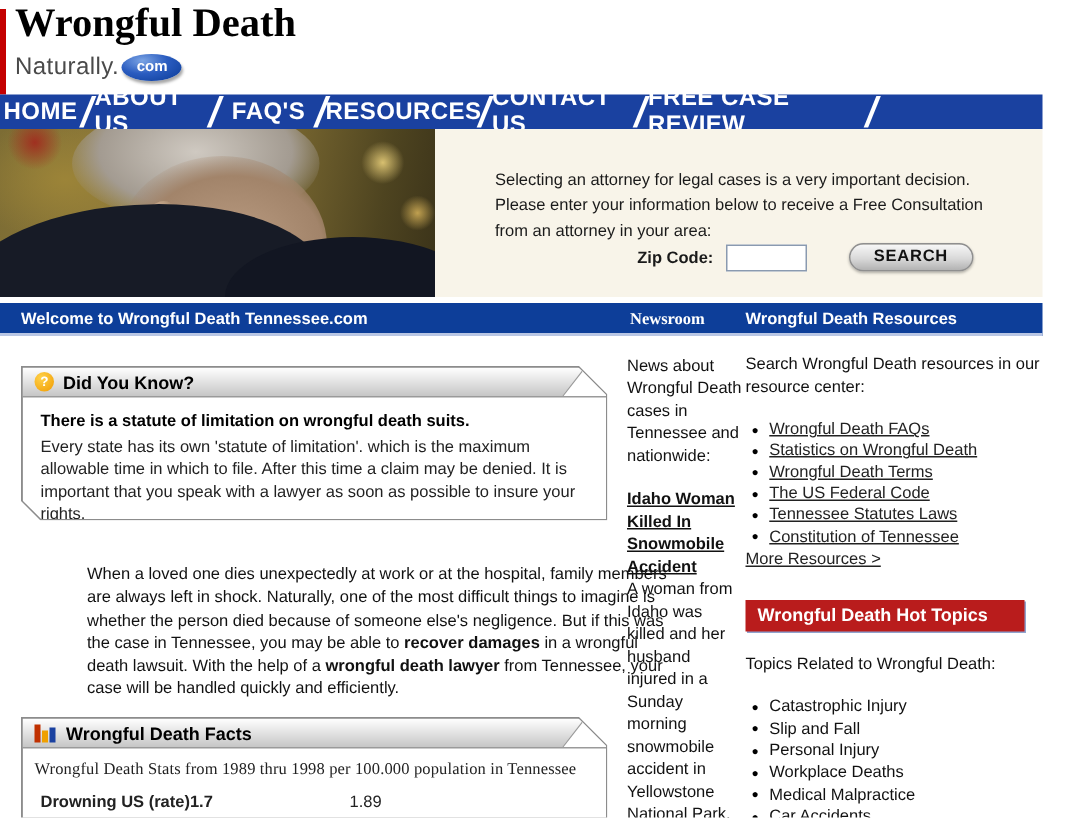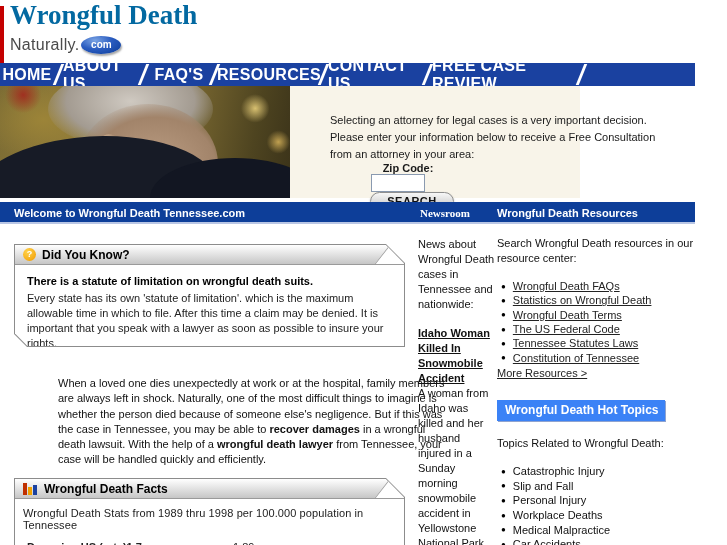--- a/index.html
+++ b/index.html
@@ -3,55 +3,55 @@
 <meta charset="utf-8">
 <style>
   * { margin:0; padding:0; box-sizing:border-box; }
   html,body { width:727px; height:545px; }
   body {
     position:relative; overflow:hidden; background:#fff;
     font-family:"Liberation Sans", sans-serif; color:#111;
   }
   
   #red-strip { position:absolute; left:0; top:6px; width:4px; height:57px; background:#c40000; }
-  #page-title { position:absolute; left:10px; top:0px; font-family:"Liberation Serif", serif; font-weight:bold; font-size:27px; color:#0369a1; }
+  #page-title { position:absolute; left:10px; top:0px; font-family:"Liberation Serif", serif; font-weight:bold; font-size:27px; color:#000000; }
   #brand-line { position:absolute; left:10px; top:36px; display:flex; align-items:center; }
   #brand-text { font-size:16px; color:#4a4a4a; letter-spacing:.3px; }
   #com-badge {
     margin-left:2px; width:40px; height:18px; border-radius:50%;
     background: radial-gradient(ellipse at 35% 25%, #7ba4e4 0%, #2a5cc0 45%, #0a3a95 100%);
     color:#fff; font-size:10px; font-weight:bold; text-align:center; line-height:18px;
     box-shadow:1px 2px 2px rgba(0,0,0,.35);
   }
   
   #nav { position:absolute; left:0; top:63px; width:695px; height:23px; background:#1a41a0; display:flex; }
   .nav-item { display:flex; align-items:center; justify-content:center; color:#fff; font-size:16px; font-weight:bold; letter-spacing:.3px; cursor:pointer; }
   .nav-sep { position:relative; width:9px; }
   .nav-sep::before { content:""; position:absolute; left:3px; top:1px; bottom:1px; width:3px; background:#fff; transform:skewX(-22deg); }
   #nav-date { flex:1; display:flex; align-items:center; justify-content:center; color:#fff; font-size:11px; font-weight:bold; }
   
-  #hero { position:absolute; left:0; top:86px; width:580px; height:112px; display:flex;justify-content:center; }
+  #hero { position:absolute; left:0; top:86px; width:695px; height:112px; display:flex;justify-content:center; }
   #hero-photo { position:relative; width:290px; overflow:hidden;
     background:
       radial-gradient(circle 26px at 8% 8%, #a03020 0%, rgba(160,48,32,0) 70%),
       radial-gradient(circle 22px at 88% 20%, #d8c070 0%, rgba(216,192,112,0) 65%),
       radial-gradient(circle 18px at 96% 50%, #c0a050 0%, rgba(192,160,80,0) 65%),
       radial-gradient(ellipse 90px 60px at 15% 30%, #9c8438 0%, rgba(156,132,56,0) 70%),
       linear-gradient(100deg, #7c6c34 0%, #97803c 45%, #4e4420 85%, #3a3219 100%);
   }
   .photo-hair { position:absolute; left:48px; top:-16px; width:165px; height:78px; border-radius:50%;
     background:radial-gradient(ellipse at 50% 40%, #cfc9c1 0%, #a39b91 55%, rgba(120,112,104,0) 78%); }
   .photo-face { position:absolute; left:78px; top:18px; width:140px; height:120px; border-radius:50%;
     background:radial-gradient(ellipse at 55% 50%, #bb9d83 0%, #a2846a 55%, rgba(120,96,72,0) 76%); }
   .photo-ear { position:absolute; left:96px; top:48px; width:26px; height:40px; border-radius:50%; background:#c2a488; box-shadow: inset -4px -4px 6px #8f7458; }
   .photo-body { position:absolute; left:-30px; bottom:-58px; width:250px; height:120px; border-radius:45% 55% 0 0; background:#171b26; transform:rotate(-6deg); }
   .photo-shoulder { position:absolute; left:150px; bottom:-40px; width:170px; height:80px; border-radius:50% 50% 0 0; background:#121622; }
   #hero-panel { position:relative; flex:1; background:#f8f4e9; font-size:11px; color:#1a1a1a; }
   #hero-intro { position:absolute; left:40px; top:26px; width:335px; line-height:17px; }
-  #zip-row { position:absolute; left:0; right:0; top:76px; display:flex; align-items:center; justify-content:flex-end; padding-right:46px;flex-direction:column; }
+  #zip-row { position:absolute; left:0; right:0; top:76px; display:flex; align-items:center; justify-content:flex-end; padding-right:46px; }
   #zip-label { font-weight:bold; font-size:11px; margin-right:8px; }
   #zip-input { width:54px; height:18px; border:1px solid #8a9ab0; background:#fff; margin-right:28px; font-size:11px; padding:0 3px; }
   #search-btn {
     border:1px solid #8f8f8f; border-radius:10px; padding:2px 16px 3px;
     background:linear-gradient(#f7f7f7, #d9d9d9 55%, #b3b3b3);
     font-size:11px; font-weight:bold; color:#111; letter-spacing:.5px; cursor:pointer;
     box-shadow:0 1px 2px rgba(0,0,0,.3);
   }
   
   #welcome-bar { position:absolute; left:0; top:202px; width:695px; height:22px; background:#0d3e99; border-bottom:2px solid #b9c6e4; }
@@ -74,42 +74,42 @@
   .chart-icon { display:flex; align-items:flex-end; height:12px; }
   .chart-icon span { width:4px; margin-right:1px; }
   .bar-red { height:12px; background:#c03000; }
   .bar-orange { height:8px; background:#f0a000; }
   .bar-blue { height:10px; background:#1a41a0; }
   #dyk-box { left:14px; top:244px; width:391px; height:103px; }
   .dyk-body { padding:9px 12px 0; font-size:11px; line-height:15px; color:#222; }
   .dyk-lead { font-weight:bold; margin-bottom:2px; color:#000; }
   #facts-box { left:14px; top:478px; width:391px; height:110px; }
   .facts-body { padding:8px 8px 0 8px; font-size:11px; color:#222; }
-  .facts-subtitle { margin-bottom:7px; letter-spacing:.1px; }
+  .facts-subtitle { margin-bottom:7px; letter-spacing:.1px;font-family:Liberation Serif, serif; }
   .facts-row { display:flex; height:18px; align-items:center; }
   .facts-label { font-weight:bold; width:210px; padding-left:4px; }
   .facts-value { }
   
   #main-paragraph { position:absolute; left:14px; top:376px; width:394px; font-size:11px; line-height:15.3px; color:#111;margin-left:44px; }
   
   #newsroom-col { position:absolute; left:418px; top:237px; width:78px; font-size:11px; line-height:15px; color:#111; }
   #newsroom-col p { margin-bottom:14px; }
   .article-link { font-weight:bold; text-decoration:underline; color:#111; cursor:pointer;margin-top:36px; }
   
   .rc { position:absolute; left:497px; font-size:11px; color:#111; }
   #resources-intro { top:236px; width:205px; line-height:15px; }
   #resources-links { top:279px; width:205px; list-style:none; }
   #resources-links li { display:flex; align-items:center; height:14.3px; }
   #topics-list { top:464px; width:205px; list-style:none; }
   #topics-list li { display:flex; align-items:center; height:14.6px; }
   .bullet { font-size:8px; margin:0 7px 0 4px; color:#000; }
   .res-link { color:#222; text-decoration:underline; cursor:pointer; }
   #more-resources { top:367px; }
   #more-resources a { color:#222; text-decoration:underline; cursor:pointer; }
-  #hot-topics-bar { top:400px; width:168px; height:21px; background:#3b82f6; color:#fff;
+  #hot-topics-bar { top:400px; width:186px; height:21px; background:#b91c1c; color:#fff;
     font-size:12px; font-weight:bold; line-height:21px; padding-left:8px; box-shadow:1px 1px 0 #8fa3cf; }
   #topics-intro { top:437px; width:205px; }
   .topic-label { color:#111; cursor:pointer; }
 </style>
 </head>
 <body>
 
 <div id="red-strip"></div>
 <div id="page-title">Wrongful Death</div>
 <div id="brand-line">

